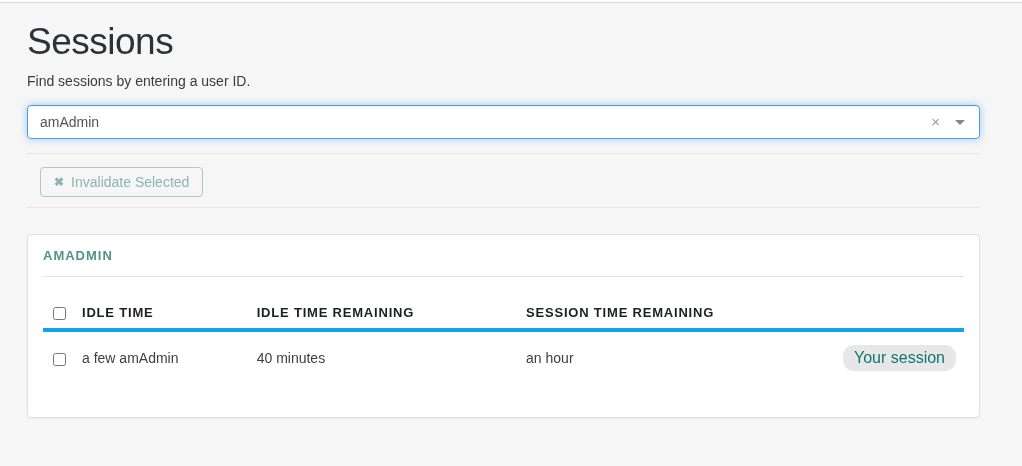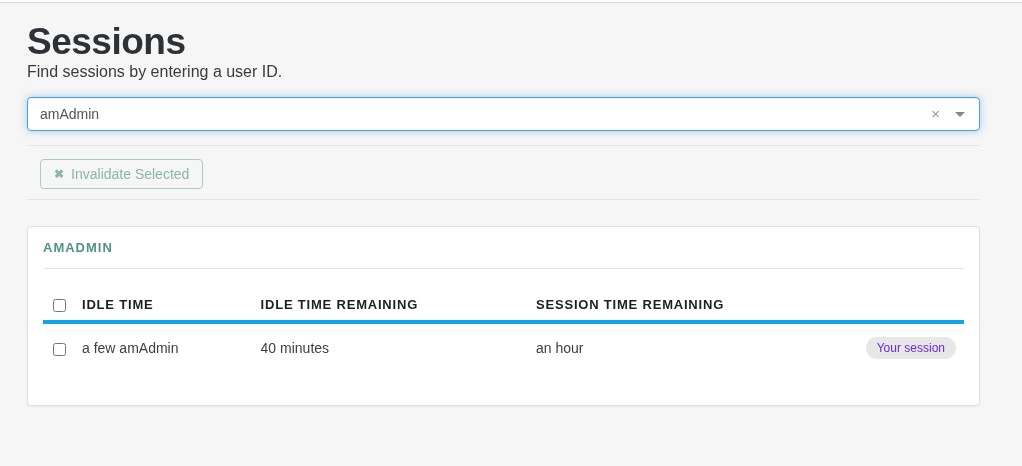--- a/index.html
+++ b/index.html
@@ -14,27 +14,27 @@
     background: #fdfdfd;
     border-bottom: 1px solid #d8d8d8;
   }
   .container {
     margin-left: 27px;
     width: 953px;
   }
   h1.page-title {
     margin-top: 18px;
     font-size: 37px;
-    font-weight: 700;
+    font-weight: 400;
     letter-spacing: -0.5px;
     color: #2d3237;
   }
   .page-subtitle {
-    margin-top: 0;
-    font-size: 16px;
+    margin-top: 10px;
+    font-size: 14px;
     color: #3b3b3b;
   }
   .search-wrap {
     position: relative;
     margin-top: 16px;
   }
   .search-input {
     width: 100%;
     height: 34px;
     padding: 6px 64px 6px 12px;
@@ -132,22 +132,22 @@
   .cell-check { width: 30px; padding-left: 10px !important; }
   .cell-badge { text-align: right; width: 112px; }
   .sessions-table input[type="checkbox"] {
     width: 13px; height: 13px;
     margin: 0;
     vertical-align: middle;
   }
   .badge-pill {
     display: inline-block;
     background: #e7e7e7;
-    color: #6d28d9;
-    font-size: 12px;
+    color: #0f766e;
+    font-size: 16px;
     padding: 4px 11px;
     border-radius: 11px;
     white-space: nowrap;
   }
 </style>
 </head>
 <body>
 
 <div class="top-hairline"></div>
 

